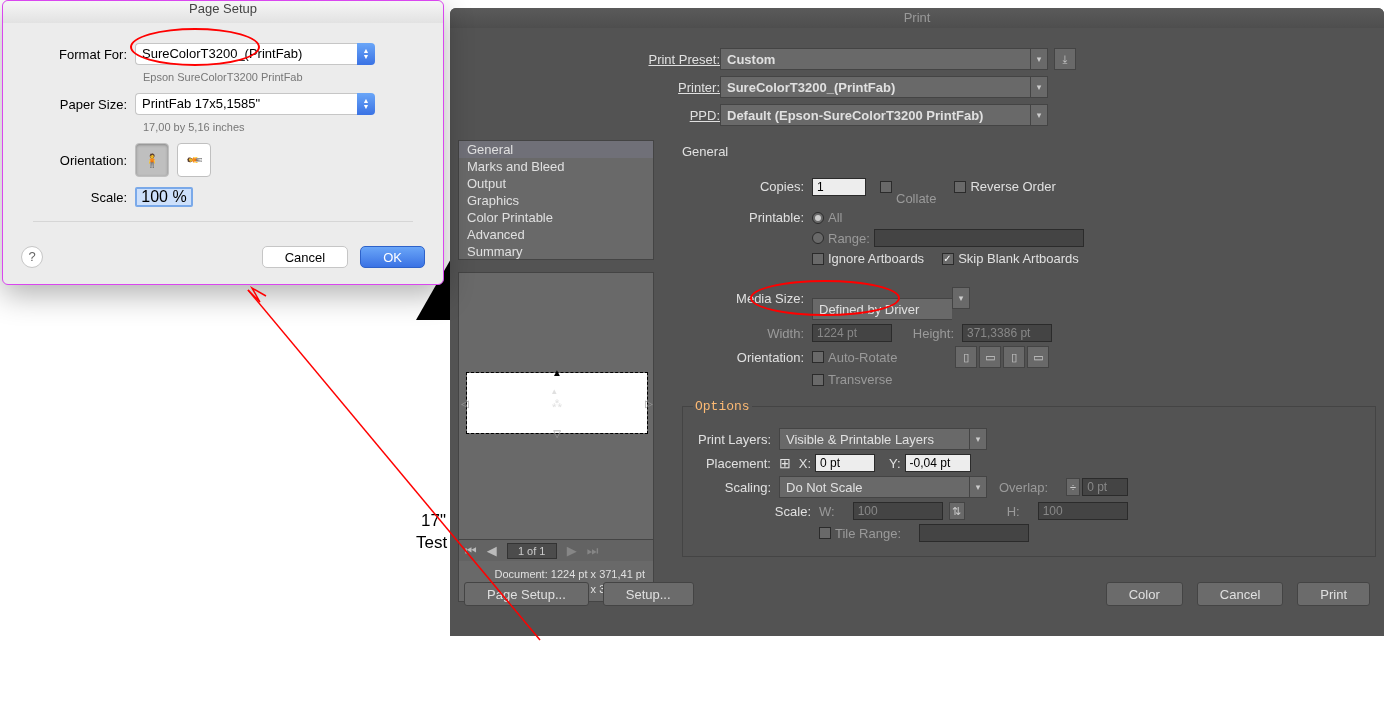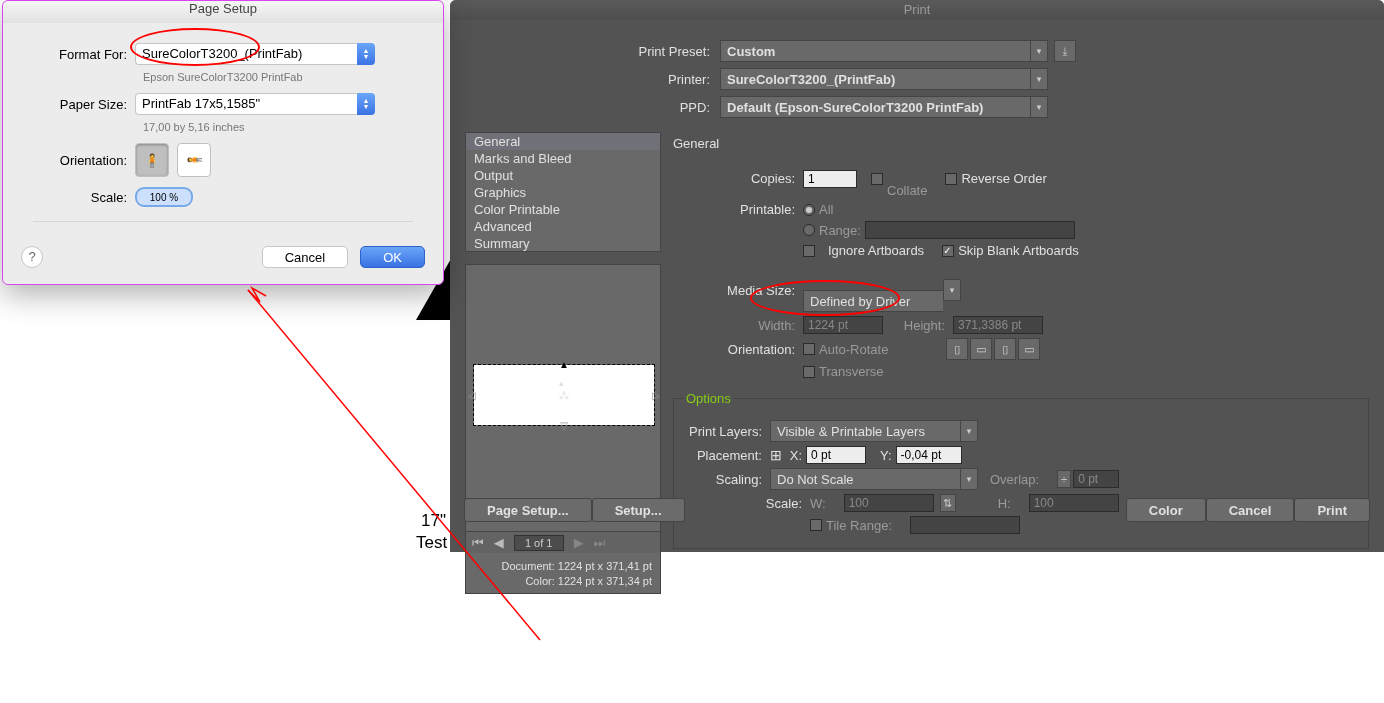--- a/index.html
+++ b/index.html
@@ -1,32 +1,32 @@
 <!DOCTYPE html>
 <html><head>
 <meta charset="utf-8">
 <style>
   * { box-sizing: border-box; font-family: "Helvetica Neue", Arial, sans-serif; }
   body { margin:0; background:#fff; width:1384px; height:703px; position:relative; overflow:hidden; font-size:13px; color:#333; }
   
   
-  .print-win { position:absolute; left:450px; top:0; width:934px; height:552px; background:#535353; color:#e0e0e0; border-top-left-radius:6px; border-top-right-radius:6px; }
+  .print-win { position:absolute; left:450px; top:8px; width:934px; height:628px; background:#535353; color:#e0e0e0; border-top-left-radius:6px; border-top-right-radius:6px; }
   .print-titlebar { height:20px; text-align:center; color:#999; font-size:13px; padding-top:2px; background:linear-gradient(#5a5a5a,#4e4e4e); border-top-left-radius:6px; border-top-right-radius:6px;}
   .print-top { padding:20px 40px 8px 40px; }
   .trow { display:flex; align-items:center; margin-bottom:6px; }
-  .trow label { width:230px; text-align:right; padding-right:10px; color:#e0e0e0; }
+  .trow label { width:230px; text-align:right; color:#e0e0e0;text-decoration:underline; }
   .sel { display:flex; align-items:center; }
   .sel-body { background:#696969; color:#e0e0e0; height:22px; line-height:22px; padding:0 6px; border:1px solid #444; border-right:none; }
   .sel-arrow { width:18px; height:22px; background:#696969; border:1px solid #444; display:flex; align-items:center; justify-content:center; font-size:9px; color:#ccc;}
   .sel.w310 .sel-body{ width:310px;font-weight:bold; } 
   .sel.w200 .sel-body{ width:190px; }
   .sel.w150 .sel-body{ width:140px;margin-top:22px; }
   .icon-btn-sm { width:22px; height:22px; background:#696969; border:1px solid #444; display:inline-flex; align-items:center; justify-content:center; font-size:11px; color:#ccc; margin-left:6px;}
 
-  .print-body { display:flex; padding:0 15px; gap:12px; }
+  .print-body { display:flex; padding:0 8px; gap:28px; }
   .p-left { width:196px; }
   .p-list { background:#696969; border:1px solid #444; height:120px; color:#e0e0e0;}
   .p-list div { padding:1px 8px; }
   .p-list .sel-item { background:#707078; }
   .p-preview { position:relative; background:#696969; border:1px solid #444; height:330px; margin-top:12px; overflow:hidden;}
   .p-preview-canvas { position:absolute; left:8px; top:100px; width:180px; height:60px; background:#fff; outline:1px dashed #000; }
   .p-nav { background:#636363; border-top:1px solid #444; position:absolute; bottom:40px; left:0; right:0; height:22px; display:flex; align-items:center; gap:10px; padding:0 6px; color:#bbb;}
   .p-nav input{ width:50px; background:#4c4c4c; border:1px solid #333; color:#ccc; height:16px; font-size:11px; text-align:center;}
   .p-dims { position:absolute; bottom:4px; left:0; right:8px; text-align:right; font-size:11px; color:#e0e0e0; line-height:15px;}
   
@@ -36,39 +36,39 @@
   .frow > label { width:100px; text-align:right; padding-right:8px; color:#e0e0e0;}
   input.txt { background:#ededed; border:1px solid #2b2b2b; height:18px; padding:0 4px; font-size:12px; color:#000;}
   input.txt.dark { background:#444; color:#888;}
   .cb { width:12px; height:12px; border:1px solid #2b2b2b; display:inline-block; vertical-align:middle; background:#696969;}
   .cb.checked::after{content:"✓"; font-size:10px; color:#fff; display:block; line-height:10px;}
   .radio { width:12px; height:12px; border:1px solid #2b2b2b; border-radius:50%; display:inline-block; vertical-align:middle; background:#696969; margin-right:4px;}
   .radio.on::after{content:""; width:6px; height:6px; background:#ccc; border-radius:50%; display:block; margin:2px;}
   .cb-lbl{ color:#9a9a9a; margin-right:18px; }
   .cb-lbl.on{ color:#e0e0e0;}
   fieldset{ border:1px solid #444; margin:12px 0 0 0; padding:10px 10px 10px 10px;}
-  legend{ color:#84cc16; padding:0 2px;}
+  legend{ color:#fdba74; padding:0 2px;font-family:Liberation Mono, monospace;}
   .ori-btn{ width:22px; height:22px; background:#696969; border:1px solid #444; display:inline-flex; align-items:center; justify-content:center; font-size:11px; color:#ccc; margin-right:2px;}
 
-  .print-footer{ position:absolute; left:14px; right:14px; bottom:30px; display:flex; font-weight:bold;}
+  .print-footer{ position:absolute; left:14px; right:14px; bottom:30px; display:flex; gap:14px;}
   .btn{ background:#6b6b6b; border:1px solid #444; color:#e0e0e0; height:24px; padding:0 22px; border-radius:3px; display:inline-flex; align-items:center; font-size:13px;}
   
   
   .ps-win{ position:absolute; left:2px; top:0; width:442px; background:#ececec; border:1px solid #d946ef; border-radius:6px; box-shadow:0 10px 30px rgba(0,0,0,.3);}
   .ps-title{ height:22px; text-align:center; font-size:13px; color:#444; background:linear-gradient(#f6f6f6,#e2e2e2); border-top-left-radius:6px; border-top-right-radius:6px;}
   .ps-body{ padding:20px 30px 10px 30px; color:#000;}
   .ps-row{ display:flex; align-items:center; margin-bottom:6px;}
   .ps-row > label{ width:102px; text-align:right; padding-right:8px;}
   .mac-sel{ display:flex; height:22px;}
   .mac-sel-body{ flex:1; background:#fff; border:1px solid #c6c6c6; border-right:none; border-radius:4px 0 0 4px; padding:0 6px; line-height:20px; color:#000;}
   .mac-sel-arrow{ width:18px; background:linear-gradient(#6aa6f8,#3a72e4); border-radius:0 4px 4px 0; display:flex; flex-direction:column; align-items:center; justify-content:center; color:#fff; font-size:7px; line-height:6px;}
   .sub{ font-size:11px; color:#777; margin-left:110px; margin-bottom:10px;}
   .ori-mac{ width:34px; height:34px; border:1px solid #c0c0c0; border-radius:4px; background:#fff; display:inline-flex; align-items:center; justify-content:center; margin-right:8px;}
   .ori-mac.active{ background:#bfbfbf; box-shadow:inset 0 1px 3px rgba(0,0,0,.3);}
-  .scale-in{ width:58px; height:20px; border:2px solid #7aa9e9; border-radius:9px; background:#cde0fb; text-align:center; font-size:10px;}
+  .scale-in{ width:58px; height:20px; border:2px solid #7aa9e9; border-radius:2px; background:#cde0fb; text-align:center; font-size:16px;}
   hr{ border:none; border-top:1px solid #d6d6d6; margin:14px 0;}
   .ps-foot{ display:flex; align-items:center; padding:0 18px 16px 18px;}
   .help{ width:22px; height:22px; border:1px solid #c6c6c6; border-radius:50%; text-align:center; line-height:20px; color:#666; background:#fff;}
   .mac-btn{ height:22px; padding:0 22px; border-radius:5px; border:1px solid #c6c6c6; background:#fff; font-size:13px;}
   .mac-btn.primary{ background:linear-gradient(#6aa6f8,#3a72e4); color:#fff; border-color:#2e62c9;}
   
   
   .bg-text{ position:absolute; left:416px; top:510px; font-size:17px; color:#000; text-align:center; line-height:22px;}
   .bg-tri{ position:absolute; left:416px; top:250px; width:0; height:0; border-left:40px solid transparent; border-bottom:70px solid #000;}
 
@@ -166,21 +166,21 @@
         </div>
         <div class="frow">
           <label></label>
           <span class="radio"></span>
           <span class="cb-lbl" style="margin-right:4px;">Range:</span>
           <input class="txt dark" style="width: 210px;">
         </div>
         <div class="frow">
           <label></label>
           <span class="cb"></span>
-          <span class="cb-lbl on" style="margin-left:13px;">Ignore Artboards</span>
+          <span class="cb-lbl on" style="margin-left:4px;">Ignore Artboards</span>
           <span class="cb checked"></span>
           <span class="cb-lbl on" style="margin-left:4px;">Skip Blank Artboards</span>
         </div>
 
         <div class="frow" style="margin-top:10px;">
           <label>Media Size:</label>
           <div class="sel w150">
             <div class="sel-body">Defined by Driver</div>
               <div class="sel-arrow">▾</div>
           </div>

